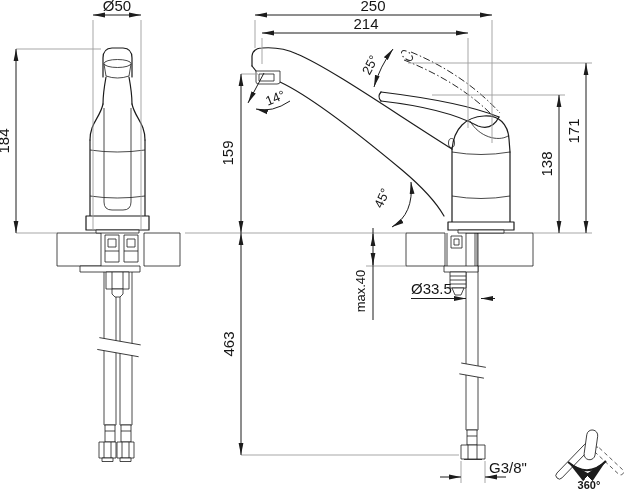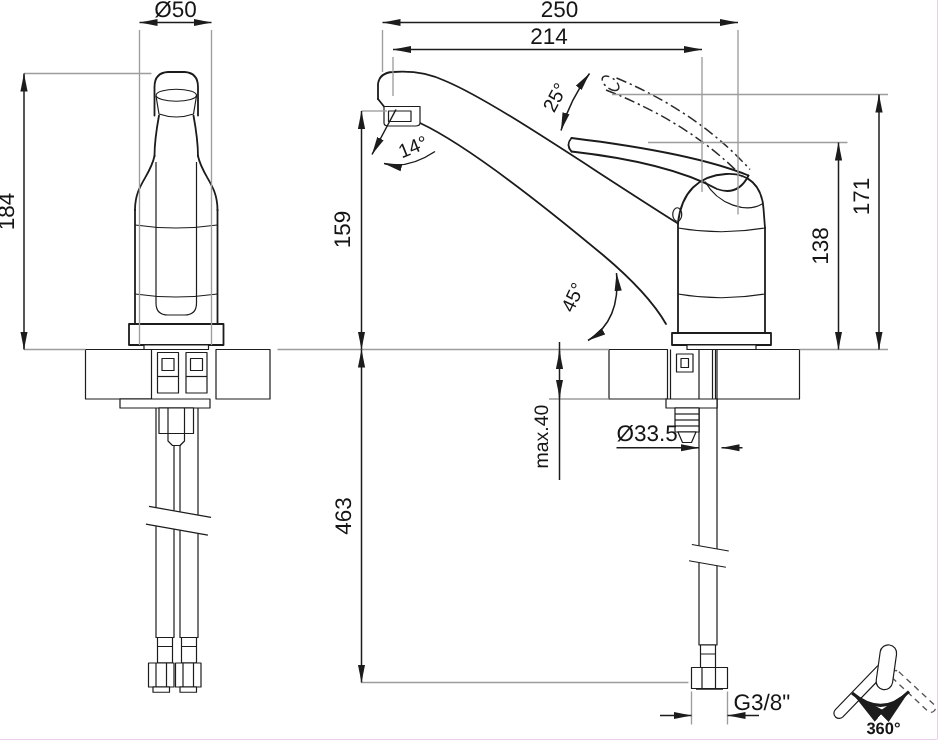--- a/index.html
+++ b/index.html
@@ -1,16 +1,16 @@
 <!DOCTYPE html>
 <html><head>
 <meta charset="utf-8">
 <style>
   html,body{margin:0;padding:0;background:#fff;}
-  .stage{width:625px;height:493px;background:#a21caf;position:relative;font-family:"Liberation Sans",sans-serif;}
+  .stage{width:625px;height:493px;background:#a3a3a3;position:relative;font-family:"Liberation Sans",sans-serif;}
   svg{display:block;}
   .out{stroke:#1c1c1c;stroke-width:1.2;fill:none;stroke-linecap:round;stroke-linejoin:round;}
   .thin{stroke:#1c1c1c;stroke-width:0.8;fill:none;stroke-linejoin:round;}
   .wfill{fill:#ffffff;}
   .dim{stroke:#1c1c1c;stroke-width:1;fill:none;}
   .ext{stroke:#9d9d9d;stroke-width:0.9;fill:none;}
   .dash{stroke:#2a2a2a;stroke-width:1;fill:none;stroke-dasharray:7 2.5 1.5 2.5;}
   .lbl{font-size:15px;fill:#151515;}
   .ang{font-size:13px;fill:#151515;}
   .sm{font-size:11px;fill:#151515;font-weight:bold;}

